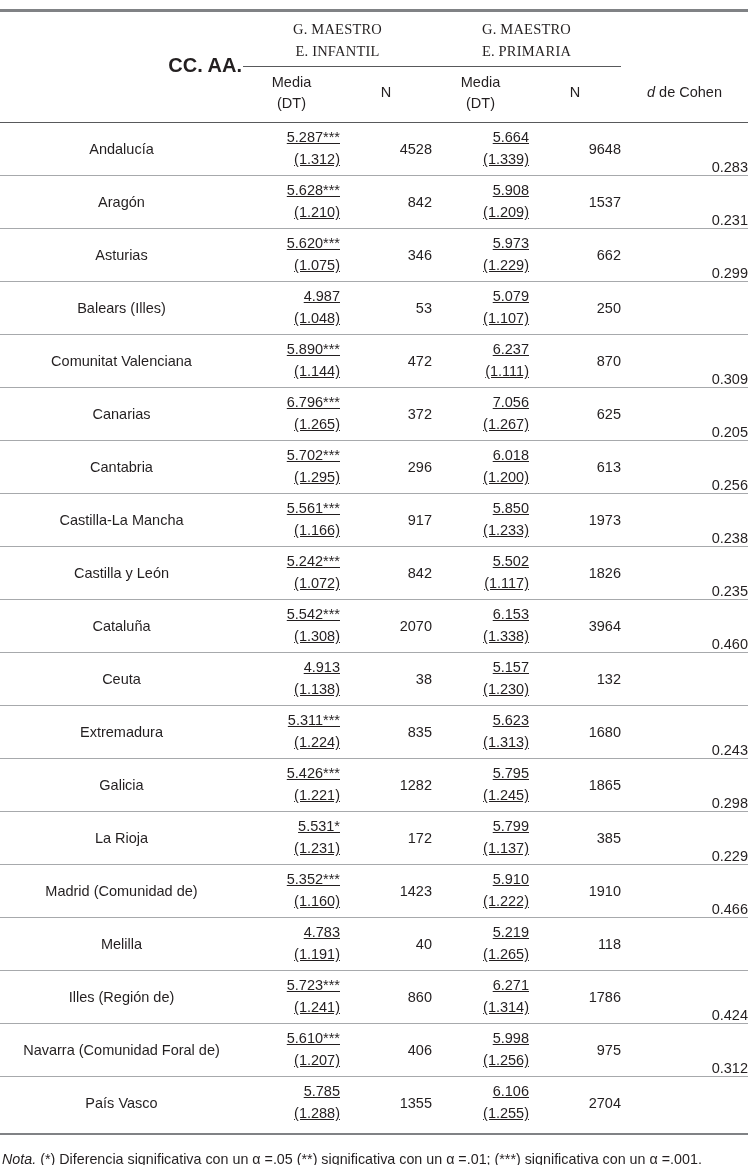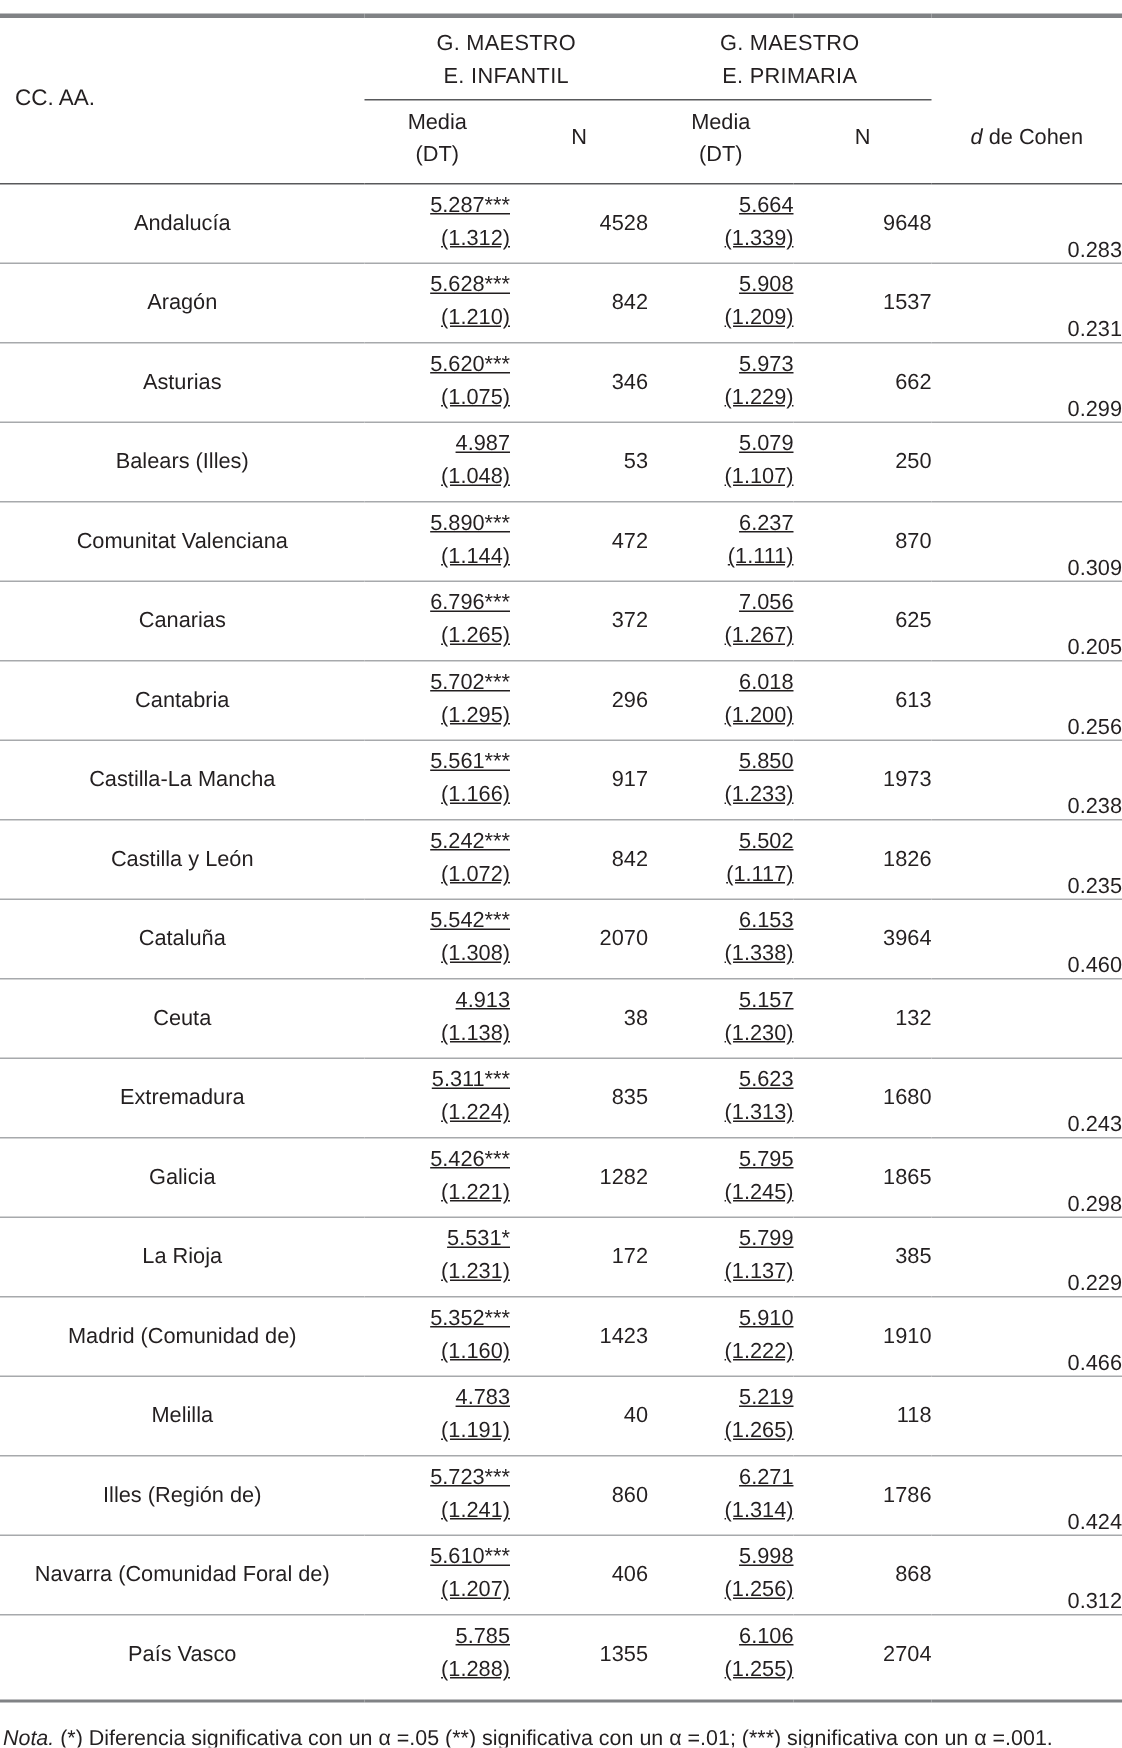--- a/index.html
+++ b/index.html
@@ -58,36 +58,38 @@
 
   
   .hdr-group {
     text-align: center;
     font-size: 14.5px;
     letter-spacing: 0.2px;
     padding: 0;
     vertical-align: bottom;
     line-height: 1.55;
     white-space: nowrap;
+    font-family: Liberation Serif, serif;
   }
   .hdr-group .grp-line1 { display: block; padding-top: 6px; }
   .hdr-group .grp-line2 {
     display: block;
     padding-bottom: 3px;
   }
   .hdr-group.bordered .grp-line2 {
     border-bottom: 1.4px solid #58595b;
   }
 
   .hdr-region {
-    text-align: left;
+    text-align: right;
     padding-left: 10px;
     vertical-align: middle;
-    font-size: 15px;
-    white-space: nowrap;
+    font-size: 20px;
+    white-space: nowrap;
+    font-weight: bold;
   }
 
   .hdr-sub {
     text-align: center;
     vertical-align: middle;
     font-size: 14.5px;
     line-height: 1.45;
     padding: 5px 0 6px 0;
     white-space: nowrap;
   }
@@ -453,21 +455,21 @@
           <td class="region">Navarra (Comunidad Foral de)</td>
           <td class="media">
             <span class="mean">5.610***</span>
             <span class="sd">(1.207)</span>
           </td>
           <td class="ncount">406</td>
           <td class="media">
             <span class="mean">5.998</span>
             <span class="sd">(1.256)</span>
           </td>
-          <td class="ncount">868</td>
+          <td class="ncount">975</td>
           <td class="dcohen">0.312</td>
         </tr>
         <tr class="data-row last">
           <td class="region">País Vasco</td>
           <td class="media">
             <span class="mean">5.785</span>
             <span class="sd">(1.288)</span>
           </td>
           <td class="ncount">1355</td>
           <td class="media">

